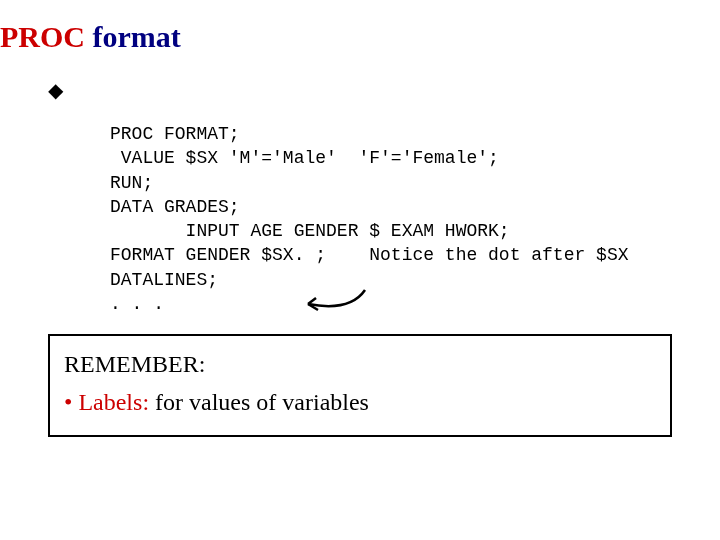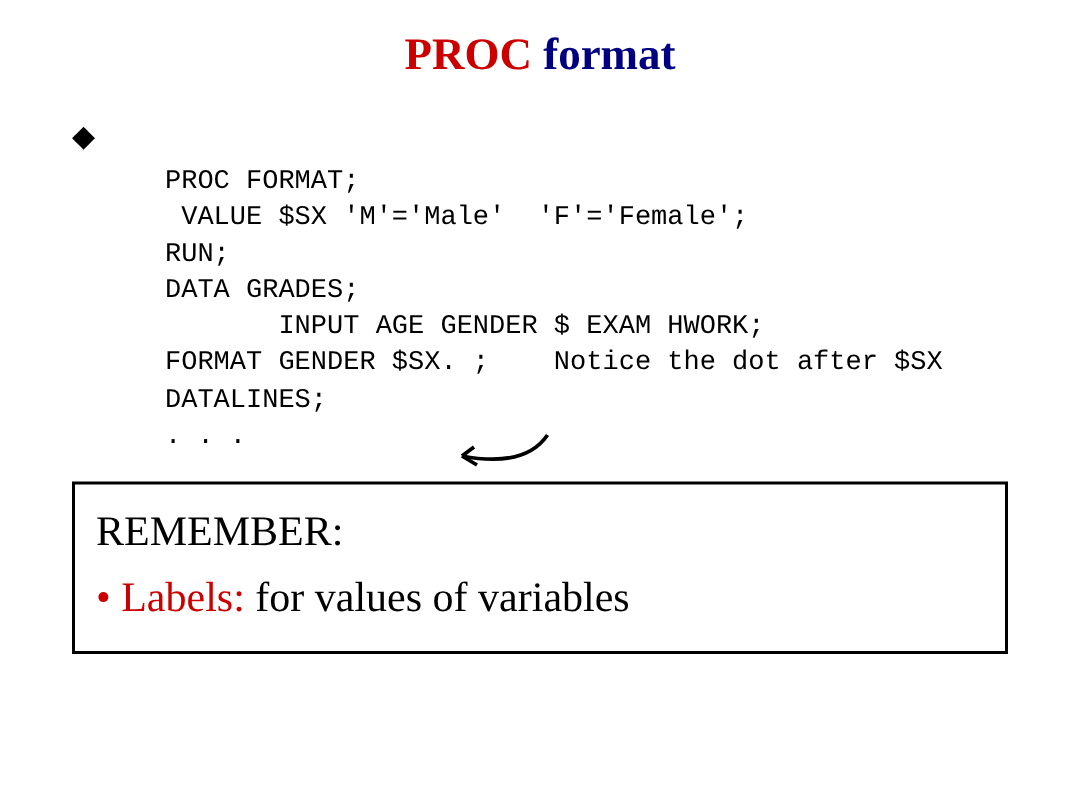--- a/index.html
+++ b/index.html
@@ -11,21 +11,20 @@
     font-family: "Times New Roman", Times, serif;
     position: relative;
   }
   .slide {
     width: 720px;
     height: 540px;
     padding-top: 20px;
     box-sizing: border-box;
   }
   .title {
-    text-align: center;
     font-size: 30px;
     font-weight: bold;
     margin-bottom: 24px;
   }
   .title .proc {
     color: #cc0000;
   }
   .title .fmt {
     color: #000080;
   }
@@ -35,32 +34,32 @@
     color: #000;
     display: flex;
     align-items: center;
   }
   .bullet-row .diamond {
     font-size: 20px;
     margin-right: 6px;
   }
   .code-block {
     margin-left: 110px;
-    margin-top: 6px;
+    margin-top: 20px;
     font-family: "Courier New", Courier, monospace;
     font-size: 18px;
     color: #000;
     line-height: 1.35;
     white-space: pre;
   }
   .remember-box {
     border: 2px solid #000;
     margin: 18px 48px 0 48px;
     padding: 10px 14px 14px 14px;
-    font-size: 28px;
+    font-size: 24px;
     line-height: 1.55;
   }
   .remember-box .hdr {
     color: #000;
   }
   .remember-box .red {
     color: #cc0000;
     margin-top: 42px;
   }
   .swoop {

